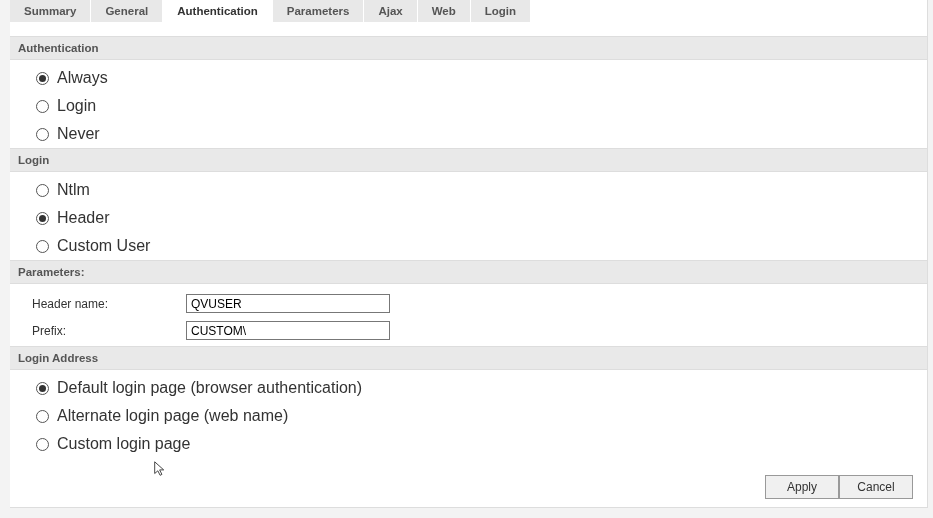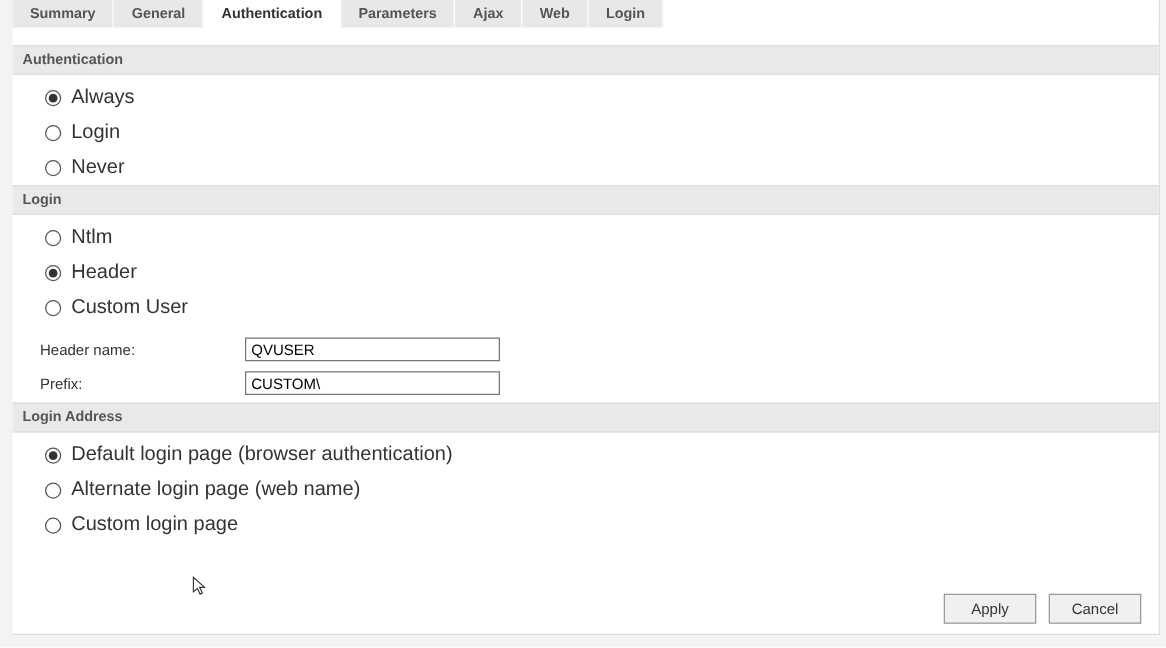--- a/index.html
+++ b/index.html
@@ -83,41 +83,40 @@
       display: block;
     }
     .radio-label {
       font-size: 16px;
       color: #333;
     }
     .param-row {
       display: flex;
       align-items: center;
       padding: 4px 0 4px 22px;
-      gap: 20px;
+      gap: 10px;
     }
     .param-label {
       width: 144px;
       font-size: 12px;
       color: #333;
     }
     .text-input {
       width: 204px;
       height: 19px;
       border: 1px solid #777;
       font-size: 12px;
       padding: 1px 4px;
       font-family: inherit;
     }
     .button-bar {
       position: absolute;
       bottom: 8px;
       right: 14px;
       display: flex;
-      gap: 10px;
     }
     .btn {
       width: 74px;
       height: 24px;
       background: #f0f0f0;
       border: 1px solid #999;
       font-size: 12px;
       cursor: pointer;
       color: #333;
     }
@@ -172,20 +171,21 @@
       <div class="radio-row">
         <span class="radio selected"></span>
         <span class="radio-label">Header</span>
       </div>
       <div class="radio-row">
         <span class="radio"></span>
         <span class="radio-label">Custom User</span>
       </div>
     </div>
 
+    <div class="section-header tight">Parameters:</div>
     <div style="padding:6px 0 2px 0;">
       <div class="param-row">
         <span class="param-label">Header name:</span>
         <input class="text-input" type="text" value="QVUSER" style="">
       </div>
       <div class="param-row">
         <span class="param-label">Prefix:</span>
         <input class="text-input" type="text" value="CUSTOM\" style="">
       </div>
     </div>

